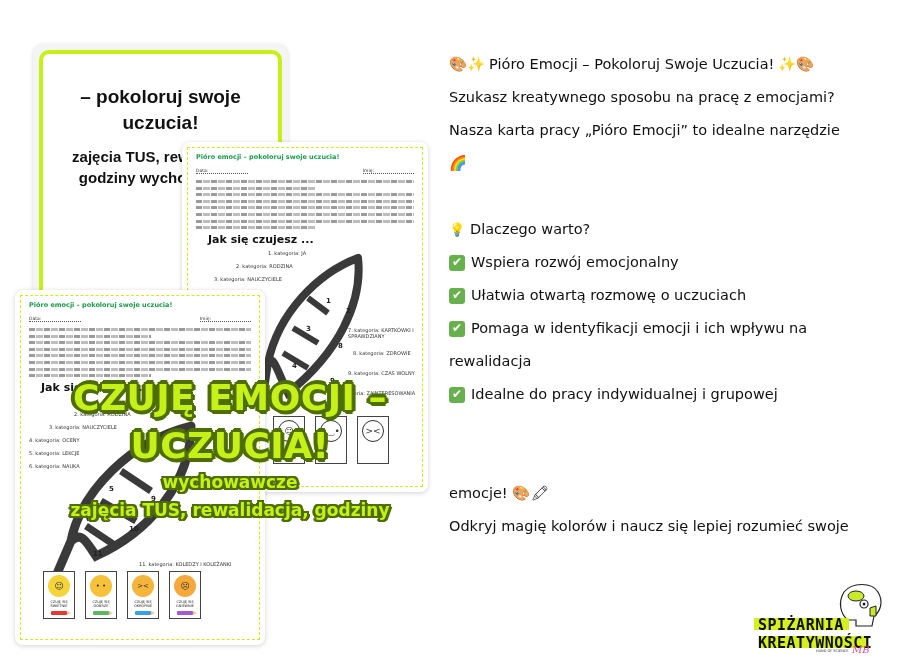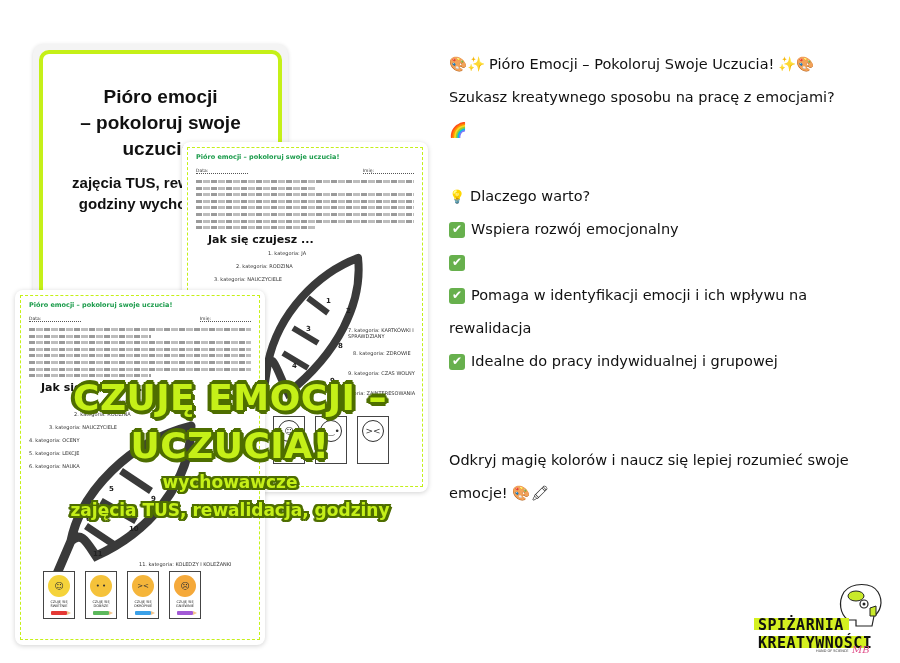--- a/index.html
+++ b/index.html
@@ -87,21 +87,20 @@
   .logo-sign { position: absolute; font-size: 10px; color: #e0508a; font-style: italic; font-family: "DejaVu Serif", serif; }
 </style>
 </head>
 <body>
 
 <div class="collage">
 
   <div class="card cover">
     <div class="cover-inner">
       <div class="watermark" style="left:40px; top:170px;">SPIŻARNIA KREATYWNOŚCI</div>
-      <div class="cover-title">Pióro emocji</div>
       <div class="cover-title">– pokoloruj swoje</div>
       <div class="cover-title">uczucia!</div>
       <div class="cover-sub">zajęcia TUS, rewalidacja,</div>
       <div class="cover-sub" style="margin-top:0">godziny wychowawcze</div>
     </div>
   </div>
 
   <div class="sheet s1" style="position:absolute;">
     <div class="sheet-inner">
 
@@ -223,49 +222,51 @@
   </div>
 </div>
 
 <div class="desc">
   <div class="line">
     <span style="margin-right:4px;">🎨✨</span>
     <span>Pióro Emocji – Pokoloruj Swoje Uczucia!</span>
     <span style="margin-left:4px;">✨🎨</span>
   </div>
   <div class="line">Szukasz kreatywnego sposobu na pracę z emocjami?</div>
+  <div class="line">Nasza karta pracy „Pióro Emocji” to idealne narzędzie</div>
   <div class="line">🌈</div>
   <div class="gap"></div>
   <div class="line">
     <span class="emoji">💡</span>
     <span>Dlaczego warto?</span>
   </div>
   <div class="line">
     <span class="check">✔</span>
     <span>Wspiera rozwój emocjonalny</span>
   </div>
   <div class="line">
     <span class="check">✔</span>
+    <span>Ułatwia otwartą rozmowę o uczuciach</span>
   </div>
   <div class="line">
     <span class="check">✔</span>
     <span>Pomaga w identyfikacji emocji i ich wpływu na</span>
   </div>
   <div class="line">rewalidacja</div>
   <div class="line">
     <span class="check">✔</span>
     <span>Idealne do pracy indywidualnej i grupowej</span>
   </div>
   <div class="gap"></div>
   <div class="gap"></div>
-  <div class="line">Odkryj magię kolorów i naucz się lepiej rozumieć swoje</div>
   <div class="line">
     <span>emocje!</span>
     <span style="margin-left:5px;">🎨🖍</span>
   </div>
+  <div class="line">Odkryj magię kolorów i naucz się lepiej rozumieć swoje</div>
 </div>
 
 <div class="logo">
   <svg style="position:absolute; left:80px; top:0;" width="52" height="48" viewBox="0 0 52 48">
     <path d="M14 40 C6 34 4 22 10 12 C18 2 38 2 44 12 C50 22 46 32 40 36 L38 46 L22 46 L22 40 Z" fill="none" stroke="#222" stroke-width="1.2"></path>
     <ellipse cx="22" cy="16" rx="8" ry="5" fill="#c9ea2a" stroke="#222" stroke-width="1"></ellipse>
     <circle cx="30" cy="24" r="4" fill="none" stroke="#222" stroke-width="1.2"></circle>
     <circle cx="30" cy="24" r="1.5" fill="#222"></circle>
     <path d="M36 28 L42 26 L42 36 L36 36 Z" fill="#c9ea2a" stroke="#222" stroke-width="1"></path>
   </svg>

